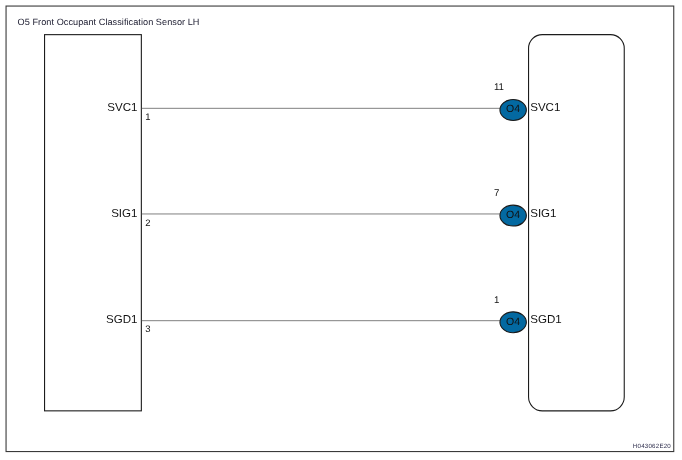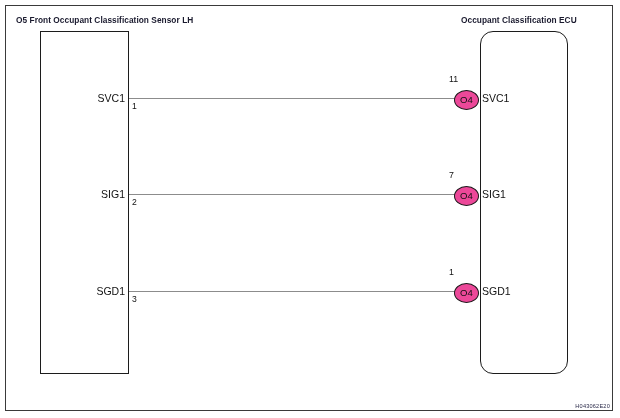--- a/index.html
+++ b/index.html
@@ -27,21 +27,20 @@
     box-sizing: border-box;
     background: #ffffff;
   }
   
   .box-title {
     position: absolute;
     font-size: 8.3px;
     color: #1a1a2e;
     white-space: nowrap;
     letter-spacing: 0.05px;
-    font-weight: bold;
   }
   #sensor-title { left: 16px; top: 15px; }
   #ecu-title    { left: 461px; top: 15px; }
 
   
   .comp-box {
     position: absolute;
     background: #ffffff;
     box-sizing: border-box;
   }
@@ -83,21 +82,21 @@
     white-space: nowrap;
   }
 
   
   .conn-ellipse {
     position: absolute;
     width: 25px;
     height: 20px;
     border: 1.7px solid #1a1a1a;
     border-radius: 50%;
-    background: #ec4899;
+    background: #0369a1;
     box-sizing: border-box;
     display: flex;
     align-items: center;
     justify-content: center;
     font-size: 9.6px;
     color: #111111;
     line-height: 1;
   }
   .ecu-pin-num {
     position: absolute;
@@ -124,21 +123,20 @@
     white-space: nowrap;
   }
 </style>
 </head>
 <body>
 
 <div id="diagram-root">
   <div class="outer-frame"></div>
 
   <div class="box-title" id="sensor-title">O5 Front Occupant Classification Sensor LH</div>
-  <div class="box-title" id="ecu-title">Occupant Classification ECU</div>
 
   <div class="comp-box" id="sensor-box"></div>
   <div class="comp-box" id="ecu-box"></div>
 
   <div class="wire" style="left:129px; top:98px; width:326px;"></div>
 
   <div class="wire" style="left:129px; top:194px; width:326px;"></div>
 
   <div class="wire" style="left:129px; top:291px; width:326px;"></div>
 

